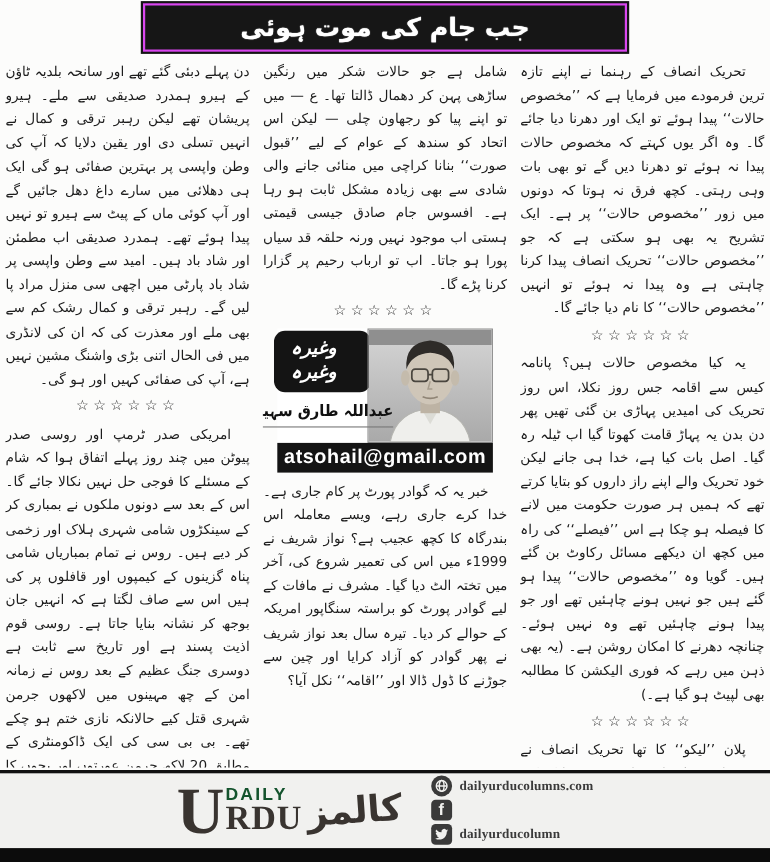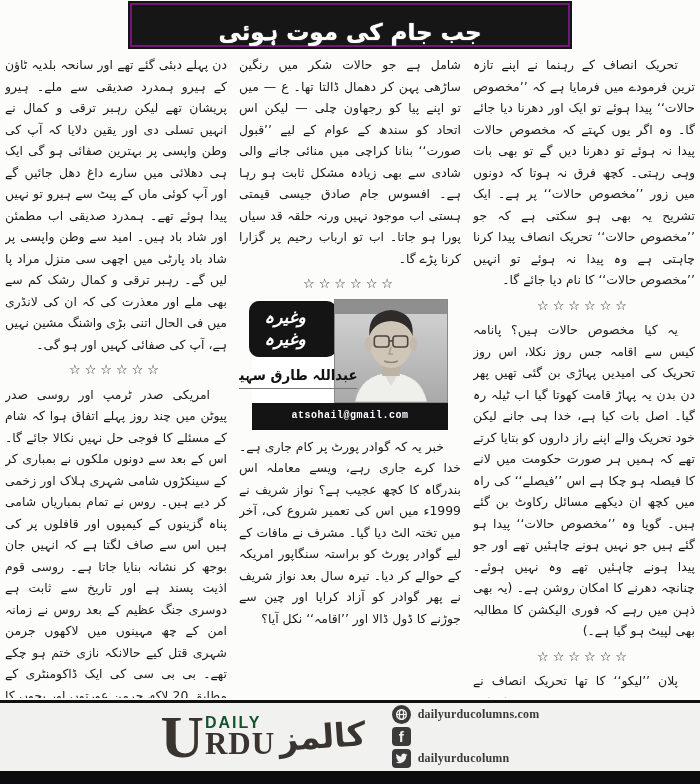--- a/index.html
+++ b/index.html
@@ -5,22 +5,22 @@
   html,body{margin:0;padding:0;}
   body{
     width:700px;height:784px;overflow:hidden;position:relative;
     background:#fcfcfb;
     font-family:"DejaVu Sans",sans-serif;
   }
   
   .banner-wrap{height:50px;display:flex;align-items:flex-start;justify-content:center;padding-top:3px;box-sizing:border-box;}
   .banner{
     width:436px;height:40px;background:#161616;
-    border:2px solid #701a75;box-shadow:0 0 0 2px #141414;
-    display:flex;align-items:flex-end;justify-content:center;
+    border:2px solid #d946ef;box-shadow:0 0 0 2px #141414;
+    display:flex;align-items:center;justify-content:center;
   }
   .banner-title{
     color:#fff;font-family:"DejaVu Serif","DejaVu Sans",serif;
     font-size:23px;font-weight:bold;direction:rtl;letter-spacing:1px;
     text-shadow:0 0 1px #fff;
   }
   
   .article{
     direction:rtl;
     height:648px;box-sizing:border-box;
@@ -61,22 +61,22 @@
   .author-name{
     margin-top:8px;font-size:14.5px;font-weight:bold;color:#111;
     direction:rtl;white-space:nowrap;transform:scaleX(.92);
     border-bottom:1px solid #777;padding-bottom:2px;
   }
   .author-photo{grid-area:photo;border:1px solid #888;box-sizing:border-box;}
   .author-photo svg{display:block;width:100%;height:100%;}
   .author-email{
     grid-area:email;background:#141414;color:#fff;
     display:flex;align-items:center;justify-content:center;
-    font-family:Liberation Mono, monospace;
-    font-size:10px;font-weight:bold;letter-spacing:.5px;
+    font-family:Liberation Sans, sans-serif;
+    font-size:18px;font-weight:bold;letter-spacing:.5px;
   }
   
   .footer{
     position:absolute;left:0;bottom:0;width:700px;height:84px;
     box-sizing:border-box;border-top:3px solid #101010;
     background:#f1f1ef;
     display:flex;align-items:center;justify-content:center;gap:26px;
     padding-bottom:14px;
   }
   .footer-bottombar{

